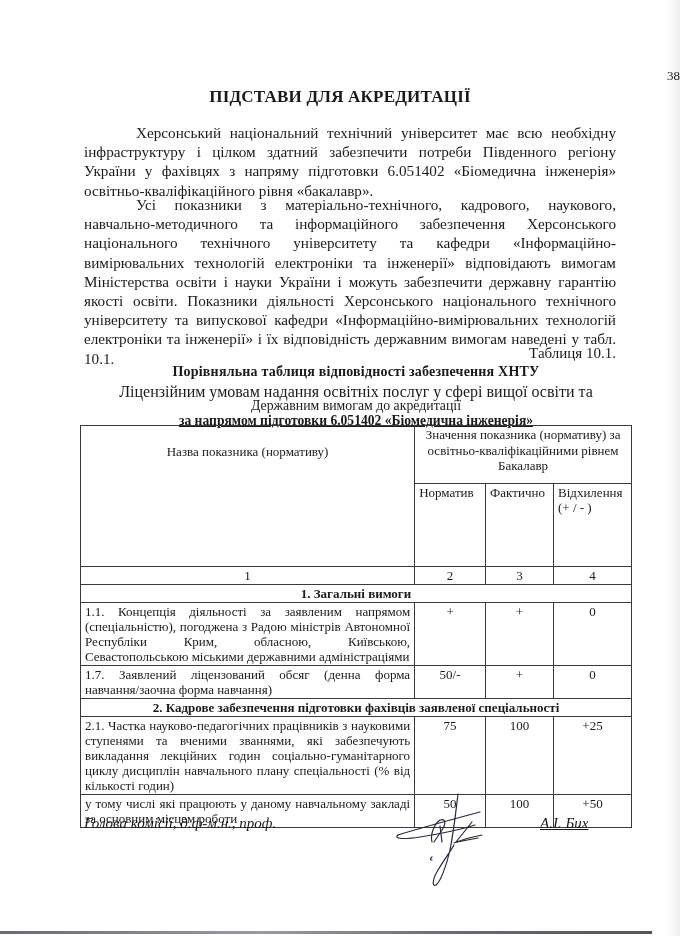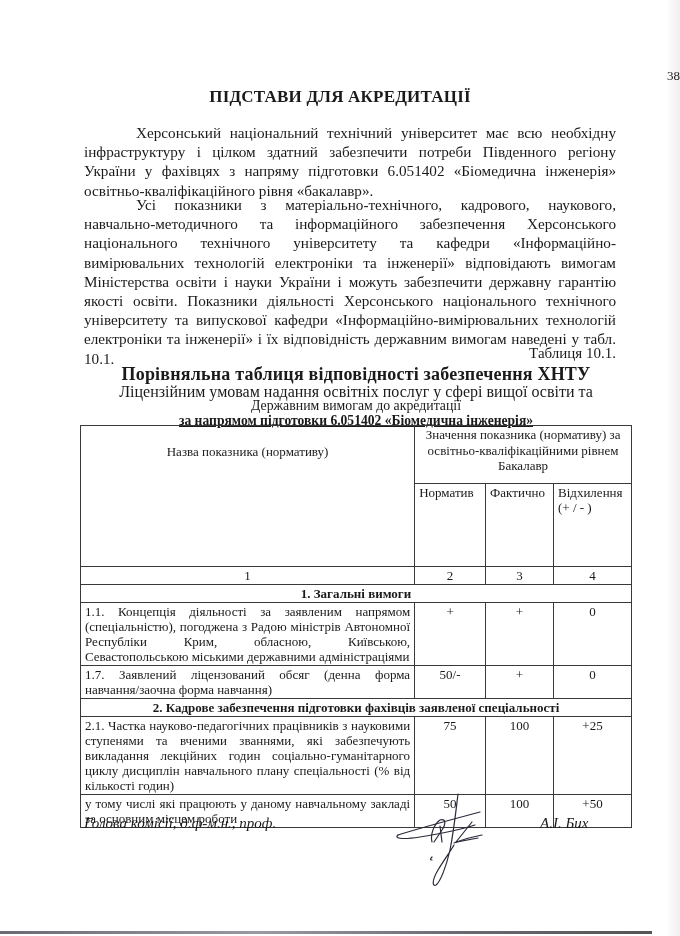--- a/index.html
+++ b/index.html
@@ -30,21 +30,21 @@
     text-indent: 52px; margin: 0;
   }
   .para1 { top: 123px; }
   .para2 { top: 195px; }
   .table-label {
     position: absolute; top: 345px; right: 64px; font-size: 15px;
   }
   .table-caption {
     position: absolute; left: 80px; width: 552px; text-align: center;
   }
-  .cap1 { top: 364px; font-size: 18px; font-weight: bold; letter-spacing: 0.2px; }
+  .cap1 { top: 364px; font-size: 14px; font-weight: bold; letter-spacing: 0.2px; }
   .cap2 { top: 383px; font-size: 16px; }
   .cap3 { top: 398px; font-size: 13.8px; }
   .cap4 { top: 413px; font-size: 13.6px; font-weight: bold; }
 
   table.main {
     position: absolute; left: 80px; top: 425px; width: 552px;
     border-collapse: collapse; font-size: 13px; line-height: 15px;
   }
   table.main td {
     border: 1px solid #3a3a3a; padding: 1px 4px; vertical-align: top; margin-top: 43px;
@@ -57,21 +57,21 @@
   .justify { text-align: justify; }
   .hdr-name { height: 121px; padding-top: 18px !important; text-align: center; }
   .hdr-group { height: 47px; text-align: center; line-height: 15.5px; }
   .hdr-sub { height: 68px; text-align: left; }
   .numrow td { height: 12px; text-align: center; padding-top: 0; padding-bottom: 0; }
   .section td { text-align: center; font-weight: bold; height: 13px; padding-top: 0; padding-bottom: 0; }
   .footer-left {
     position: absolute; top: 815px; left: 84px; font-size: 15px; font-style: italic;
   }
   .footer-right {
-    position: absolute; top: 815px; left: 540px; font-size: 15px; font-style: italic;
+    position: absolute; top: 815px; left: 540px; font-size: 15px; font-style: italic; text-decoration: underline;
   }
   .signature {
     position: absolute; left: 360px; top: 790px; width: 170px; height: 100px;
   }
 </style>
 </head>
 <body>
 
 <div class="page-edge-right"></div>
 <div class="page-edge-bottom"></div>

